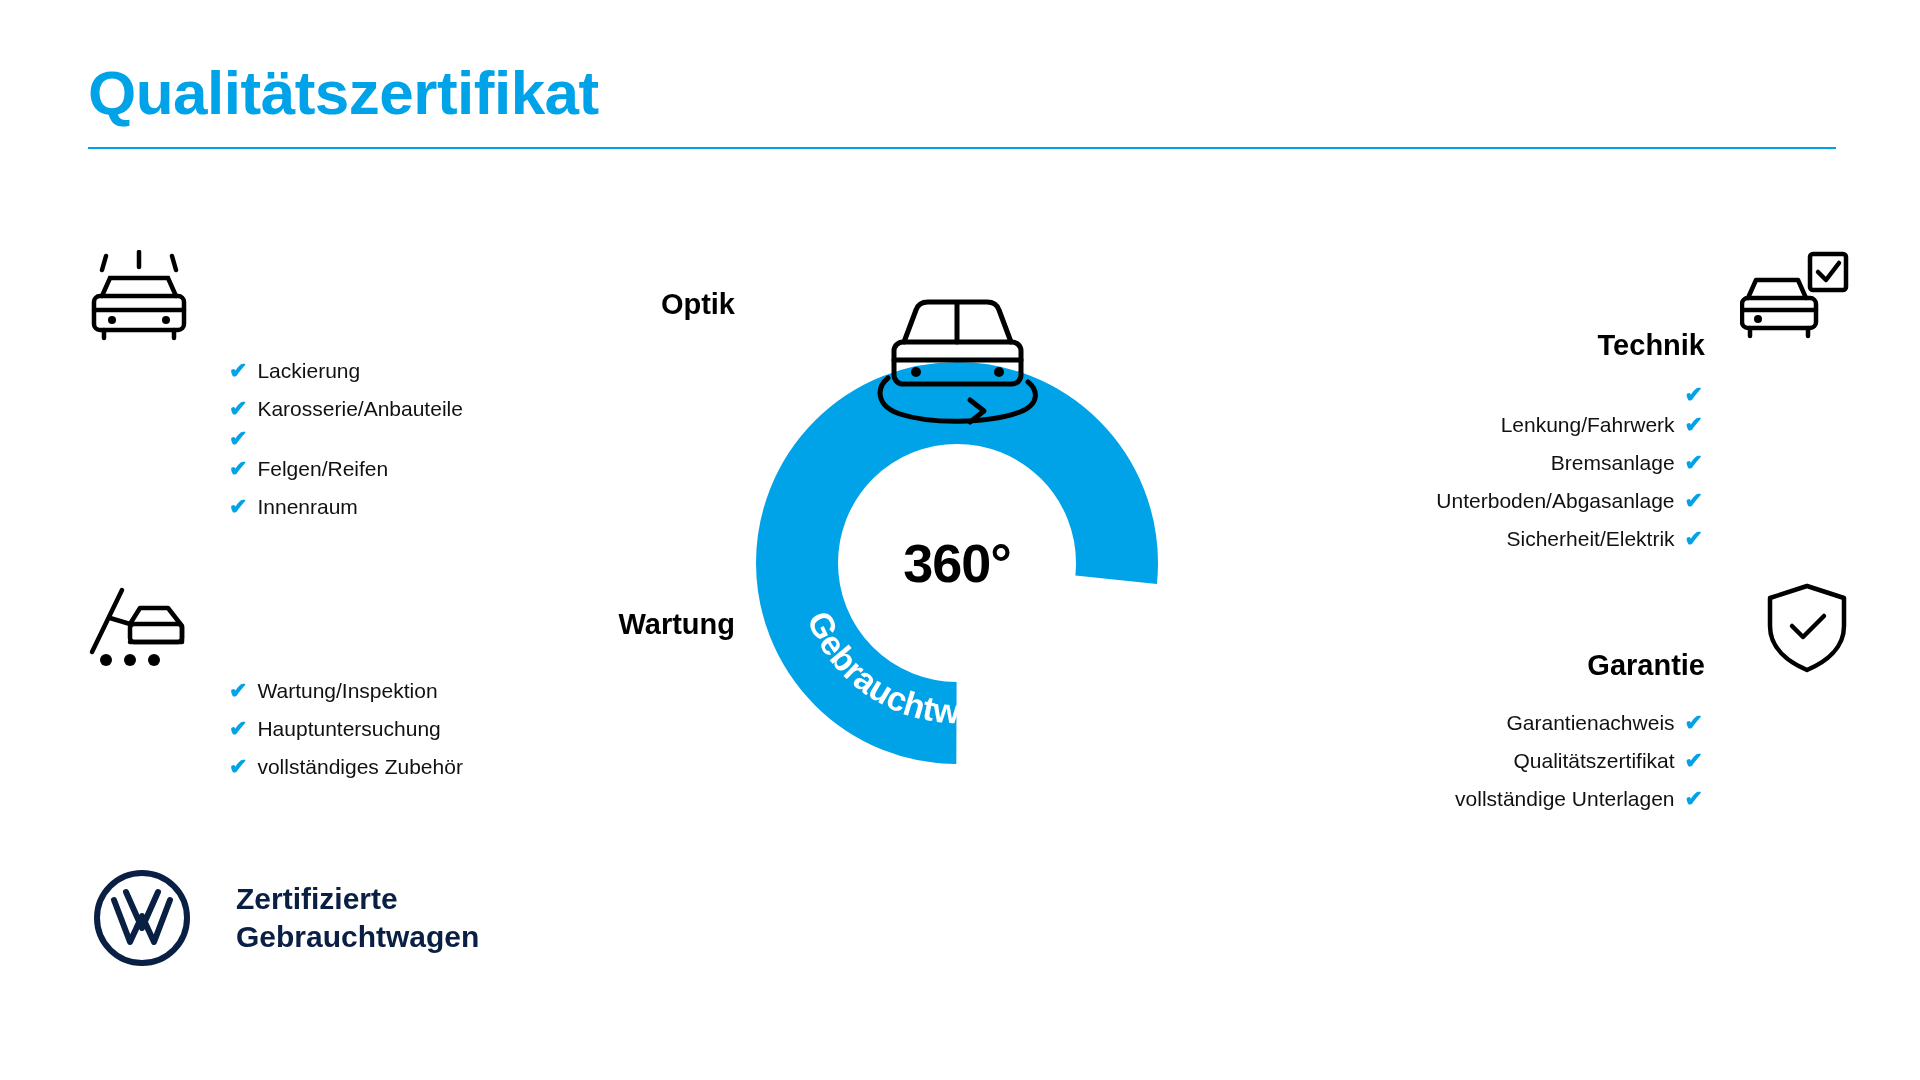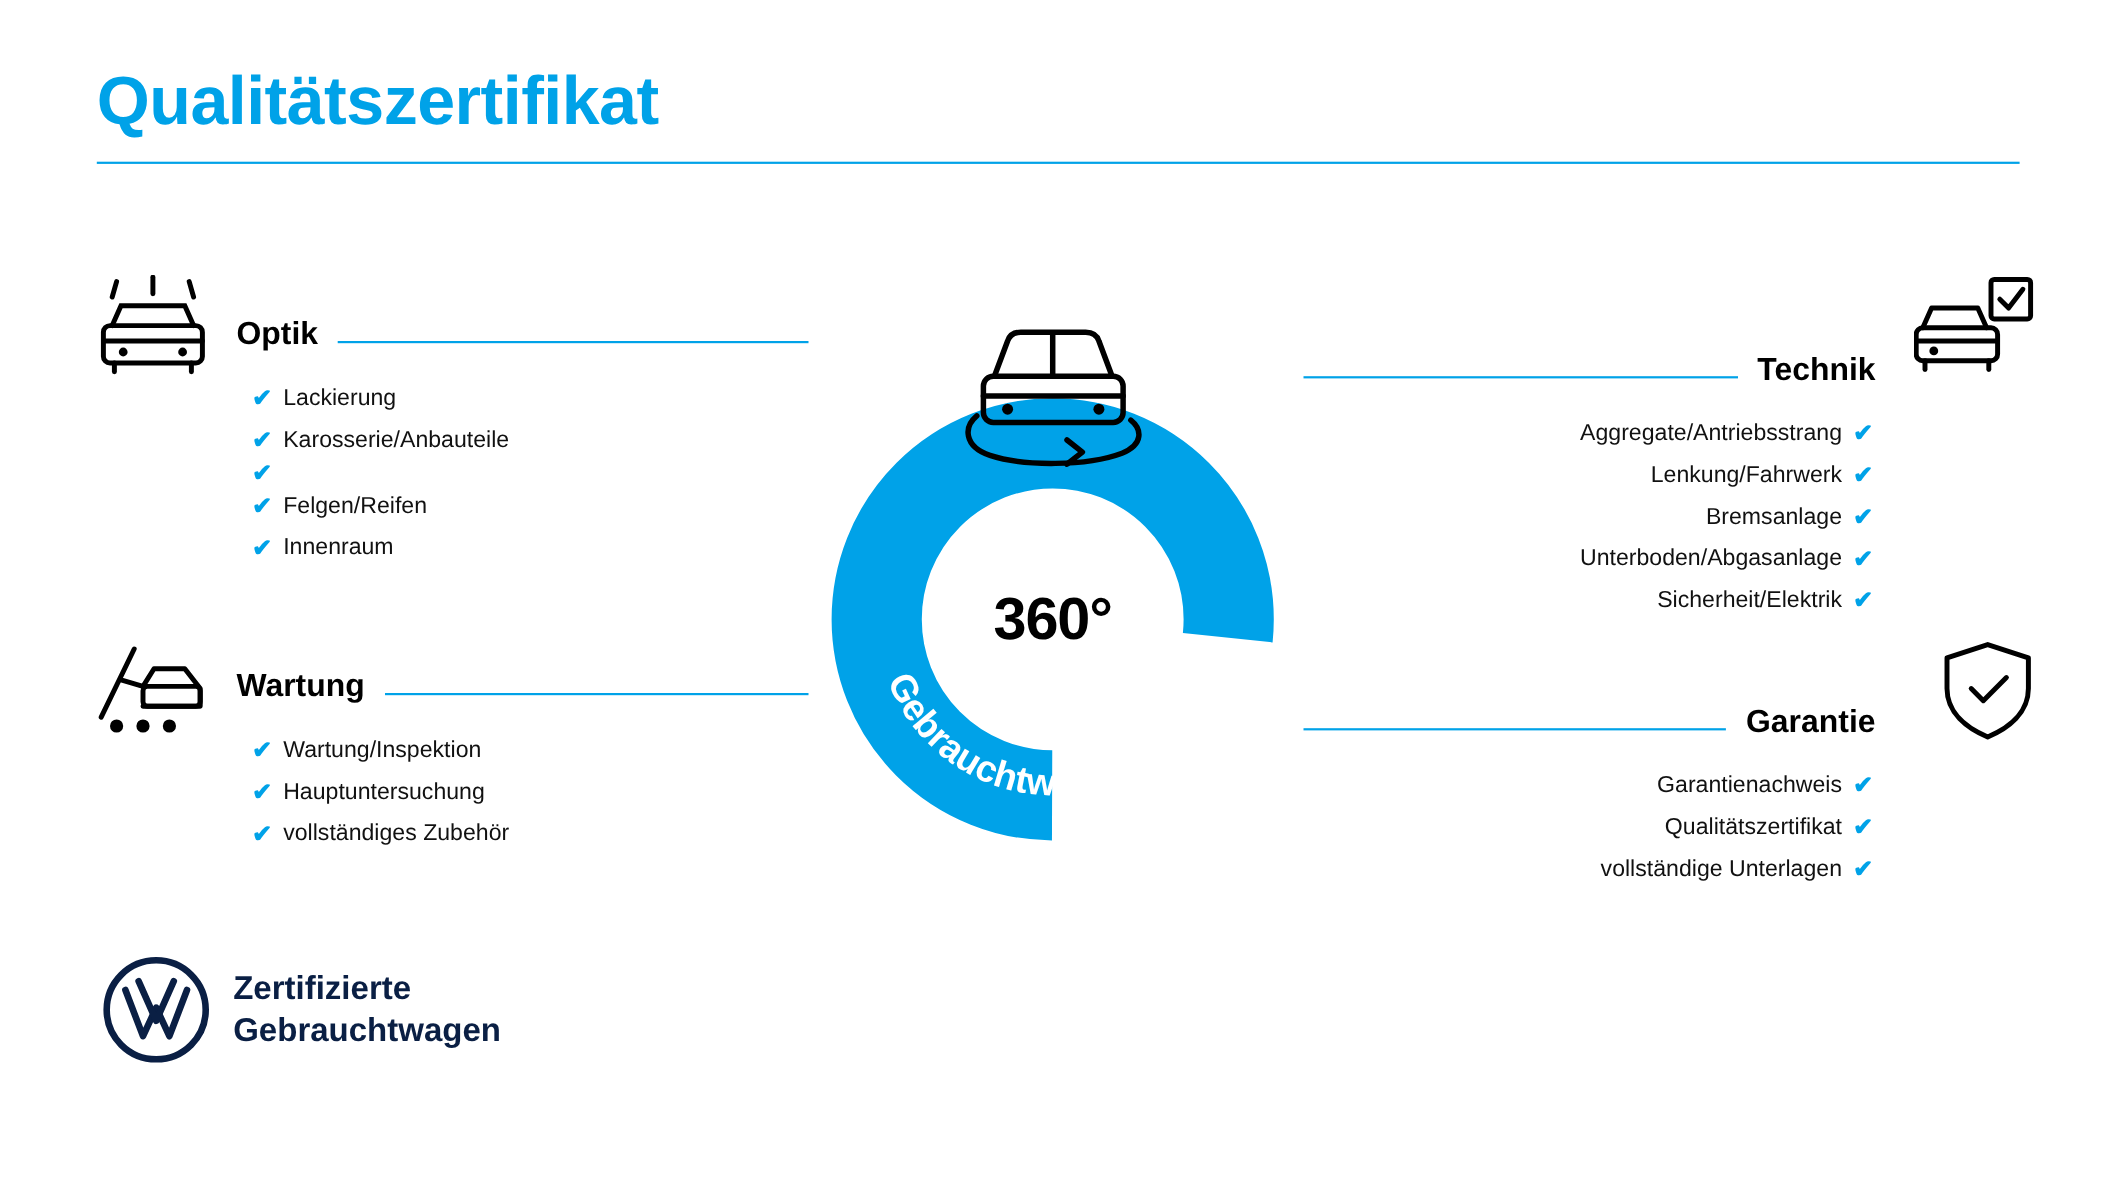--- a/index.html
+++ b/index.html
@@ -47,20 +47,21 @@
   .col-right { left: 1185px; }
 
   .sec-optik    { top: 290px; }
   .sec-wartung  { top: 610px; }
   .sec-technik  { top: 290px; }
   .sec-garantie { top: 610px; }
 
   .sec-head {
     display: flex;
     align-items: flex-end;
+    flex-direction: column;
   }
   .sec-head.right { justify-content: flex-end; margin-top: 32px; }
 
   .sec-title {
     font-size: 29px;
     font-weight: bold;
     color: #000;
     white-space: nowrap;
     line-height: 1;
   }
@@ -143,21 +144,21 @@
 
   
   .footer {
     position: absolute;
     left: 92px;
     top: 868px;
     display: flex;
     align-items: center;
   }
   .footer-text {
-    margin-left: 20px;
+    margin-left: 44px;
     font-size: 30px;
     font-weight: bold;
     color: #0a1f44;
     line-height: 1.28;
     white-space: pre-line;
   }
 </style>
 </head>
 <body>
 
@@ -261,21 +262,20 @@
   </ul>
 </div>
 
 <div class="col col-right sec-technik">
   <div class="sec-head right">
     <div class="sec-rule"></div>
     <div class="sec-title">Technik</div>
   </div>
   <ul class="items right">
     <li>
-        <span>Aggregate/Antriebsstrang</span>
         <span class="chk">✔</span>
       </li>
     <li>
         <span>Lenkung/Fahrwerk</span>
         <span class="chk">✔</span>
       </li>
     <li>
         <span>Bremsanlage</span>
         <span class="chk">✔</span>
       </li>

